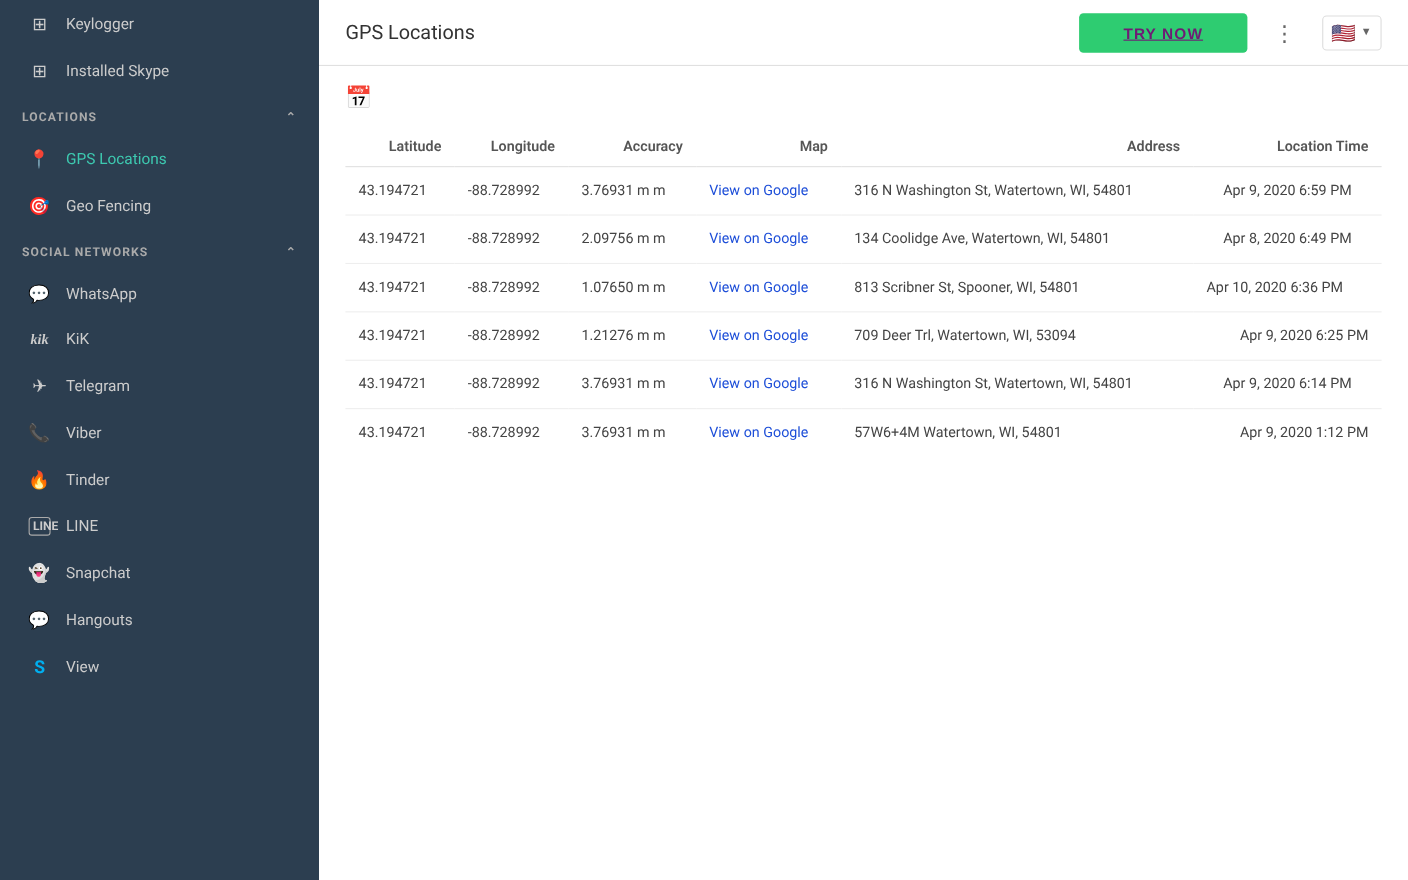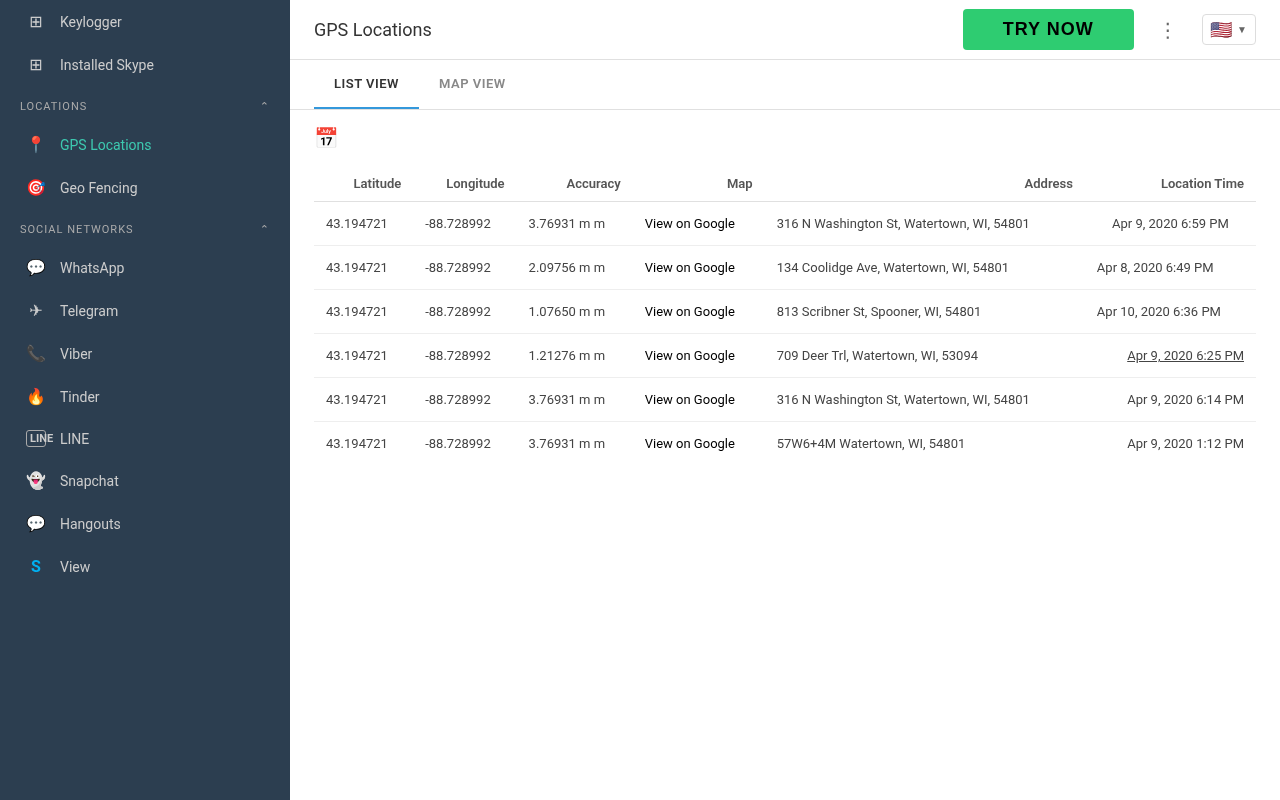--- a/index.html
+++ b/index.html
@@ -14,21 +14,21 @@
       flex-direction: column;
       flex-shrink: 0;
       overflow-y: auto;
     }
     .sidebar-section-header {
       display: flex;
       align-items: center;
       justify-content: space-between;
       padding: 14px 20px 10px 20px;
       font-size: 11px;
-      font-weight: 400;
+      font-weight: 700;
       letter-spacing: 1px;
       color: #aaa;
       text-transform: uppercase;
     }
     .sidebar-item {
       display: flex;
       align-items: center;
       gap: 14px;
       padding: 12px 20px 12px 26px;
       cursor: pointer;
@@ -60,28 +60,29 @@
       gap: 16px;
     }
     .header-title {
       font-size: 18px;
       color: #333;
       font-weight: 400;
       flex: 1;
     }
     .try-now-btn {
       background: #2ecc71;
-      color: #000000;
+      color: #701a75;
       border: none;
       padding: 10px 40px;
-      font-size: 18px;
+      font-size: 14px;
       font-weight: 700;
       letter-spacing: 1px;
       border-radius: 4px;
       cursor: pointer;
+      text-decoration: underline;
     }
     .header-more {
       color: #666;
       font-size: 20px;
       cursor: pointer;
       padding: 4px 8px;
     }
     .header-flag {
       display: flex;
       align-items: center;
@@ -148,21 +149,21 @@
       border-bottom: 1px solid #eeeeee;
     }
     tbody tr:last-child { border-bottom: none; }
     tbody td {
       padding: 14px 12px;
       color: #444;
       vertical-align: middle;
     }
     tbody td:last-child { text-align: right; }
     .map-link {
-      color: #000000;
+      color: #1d4ed8;
       cursor: pointer;
       text-decoration: none;
     }
   </style>
 </head>
 <body>
 
 <nav class="sidebar">
 
   <div class="sidebar-item">
@@ -189,20 +190,24 @@
   </div>
 
   <div class="sidebar-section-header">
     <span>SOCIAL NETWORKS</span>
     <span>⌃</span>
   </div>
 
   <div class="sidebar-item">
     <span class="item-icon">💬</span>
     <span class="item-label">WhatsApp</span>
+  </div>
+  <div class="sidebar-item">
+    <span class="item-icon" style="font-style:italic;font-weight:bold;font-family:serif;font-size:13px;">kik</span>
+    <span class="item-label">KiK</span>
   </div>
   <div class="sidebar-item">
     <span class="item-icon">✈</span>
     <span class="item-label">Telegram</span>
   </div>
   <div class="sidebar-item">
     <span class="item-icon">📞</span>
     <span class="item-label">Viber</span>
   </div>
   <div class="sidebar-item">
@@ -232,24 +237,20 @@
   <div class="header">
     <span class="header-title">GPS Locations</span>
     <button class="try-now-btn">TRY NOW</button>
     <span class="header-more">⋮</span>
     <div class="header-flag">
       <span class="flag-emoji">🇺🇸</span>
       <span class="flag-chevron">▼</span>
     </div>
   </div>
 
-  <div class="tabs">
-    <div class="tab active">LIST VIEW</div>
-    <div class="tab">MAP VIEW</div>
-  </div>
 
   <div class="content">
     <div class="calendar-icon">📅</div>
 
     <table>
       <thead>
         <tr>
           <th>Latitude</th>
           <th>Longitude</th>
           <th>Accuracy</th>
@@ -266,45 +267,45 @@
             <td><a class="map-link" href="#">View on Google</a></td>
             <td>316 N Washington St, Watertown, WI, 54801</td>
             <td style="text-align: center;">Apr 9, 2020 6:59 PM</td>
           </tr>
           <tr>
             <td>43.194721</td>
             <td>-88.728992</td>
             <td>2.09756 m m</td>
             <td><a class="map-link" href="#">View on Google</a></td>
             <td>134 Coolidge Ave, Watertown, WI, 54801</td>
-            <td style="text-align: left;">Apr 8, 2020 6:49 PM</td>
+            <td style="text-align: center;">Apr 8, 2020 6:49 PM</td>
           </tr>
           <tr>
             <td>43.194721</td>
             <td>-88.728992</td>
             <td>1.07650 m m</td>
             <td><a class="map-link" href="#">View on Google</a></td>
             <td>813 Scribner St, Spooner, WI, 54801</td>
             <td style="text-align: left;">Apr 10, 2020 6:36 PM</td>
           </tr>
           <tr>
             <td>43.194721</td>
             <td>-88.728992</td>
             <td>1.21276 m m</td>
             <td><a class="map-link" href="#">View on Google</a></td>
             <td>709 Deer Trl, Watertown, WI, 53094</td>
-            <td style=" text-decoration: underline;">Apr 9, 2020 6:25 PM</td>
+            <td style="">Apr 9, 2020 6:25 PM</td>
           </tr>
           <tr>
             <td>43.194721</td>
             <td>-88.728992</td>
             <td>3.76931 m m</td>
             <td><a class="map-link" href="#">View on Google</a></td>
             <td>316 N Washington St, Watertown, WI, 54801</td>
-            <td style="text-align: right;">Apr 9, 2020 6:14 PM</td>
+            <td style="text-align: center;">Apr 9, 2020 6:14 PM</td>
           </tr>
           <tr>
             <td>43.194721</td>
             <td>-88.728992</td>
             <td>3.76931 m m</td>
             <td><a class="map-link" href="#">View on Google</a></td>
             <td>57W6+4M Watertown, WI, 54801</td>
             <td style="text-align: right;">Apr 9, 2020 1:12 PM</td>
           </tr>
         </tbody>

